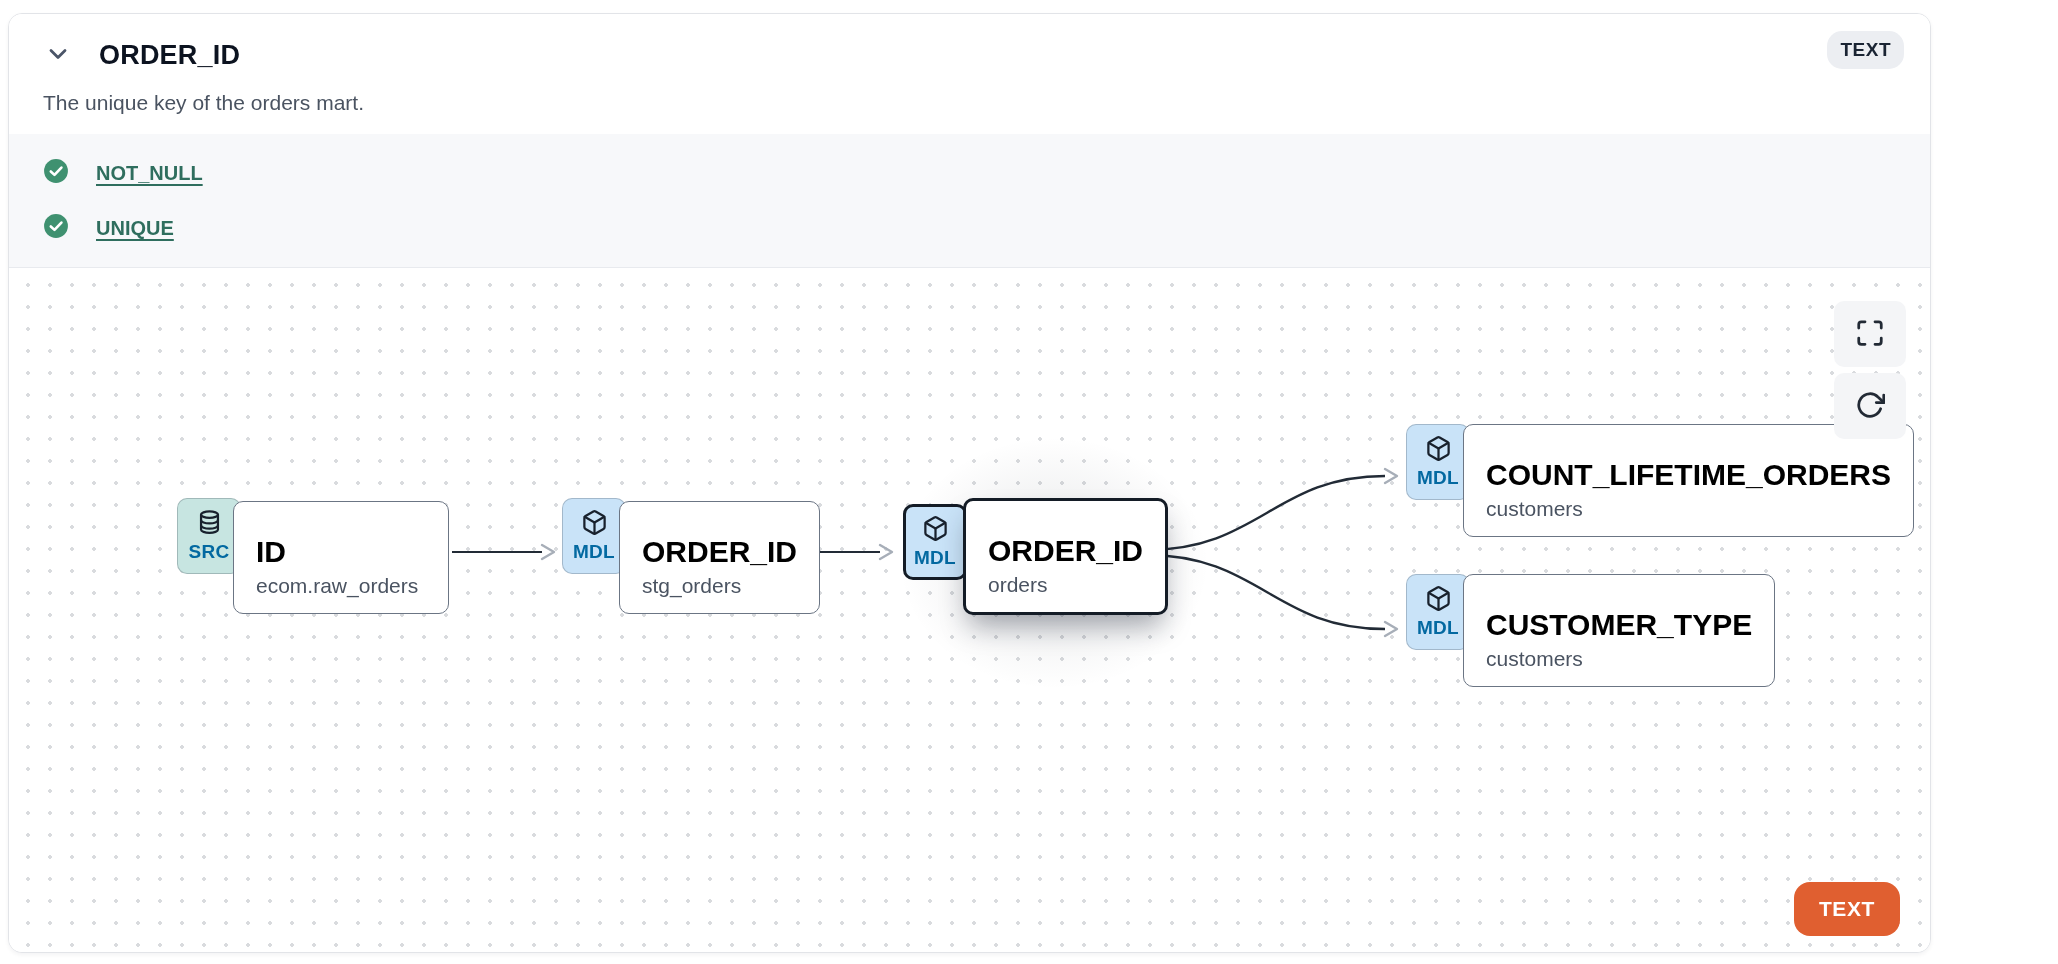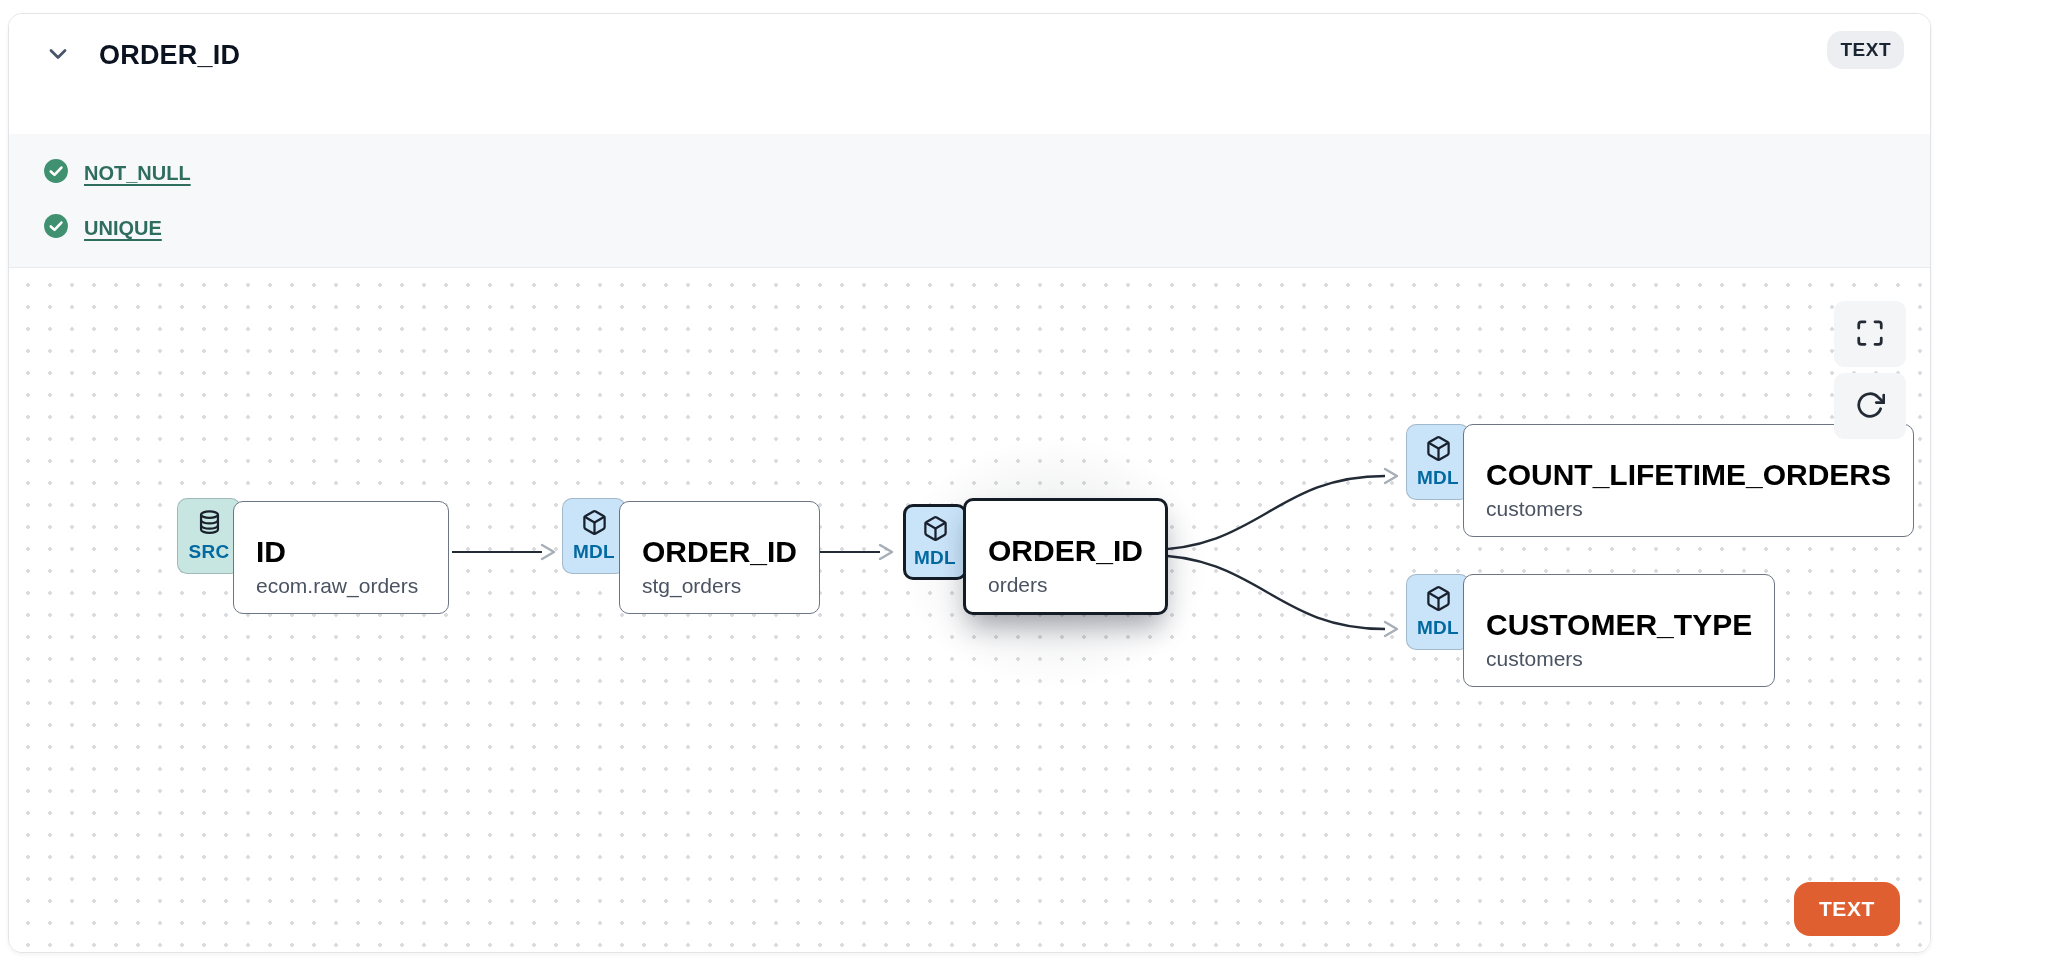--- a/index.html
+++ b/index.html
@@ -21,21 +21,21 @@
   .hdr-row { display:flex; align-items:center; gap:26px; }
   .chev-btn { background:none; border:none; padding:0; cursor:pointer; width:30px; height:30px;
     display:flex; align-items:center; justify-content:center; color:#4b5568; }
   .hdr-title { font-size:27px; font-weight:700; color:#0c1320; letter-spacing:.2px; }
   .type-badge { position:absolute; top:17px; right:26px; background:#eceef2; color:#1a2433;
     font-size:19px; font-weight:600; padding:8px 13px; border-radius:15px; letter-spacing:.5px; }
   .hdr-desc { margin-top:20px; font-size:21px; color:#4a5361; }
   
   .tests { background:#f7f8fa; border-bottom:1px solid #e8eaee; height:134px; flex:0 0 auto;
     padding:25px 34px; display:flex; flex-direction:column; justify-content:space-between; }
-  .test-row { display:flex; align-items:center; gap:15px; height:28px; }
+  .test-row { display:flex; align-items:center; gap:27px; height:28px; }
   .test-row svg { flex:0 0 auto; }
   .test-link { font-size:20px; font-weight:600; color:#2f6e5e; text-decoration:underline;
     text-underline-offset:4px; text-decoration-thickness:1.5px; cursor:pointer; }
   
   .graph {
     position:relative; flex:1 1 auto; background:#fff;
     background-image:radial-gradient(circle,#d9dbde 1.6px, transparent 1.7px);
     background-size:22px 22px; background-position:8px 6px;
   }
   .halo { position:absolute; left:830px; top:120px; width:430px; height:350px; pointer-events:none;
@@ -75,20 +75,21 @@
       <button class="chev-btn">
         <span>
           <svg width="28" height="28" viewBox="0 0 24 24" fill="none" stroke="currentColor" stroke-width="2.4" stroke-linecap="round" stroke-linejoin="round">
               <polyline points="6 9 12 15 18 9"></polyline>
             </svg>
         </span>
       </button>
       <div class="hdr-title">ORDER_ID</div>
     </div>
     <div class="type-badge">TEXT</div>
+    <div class="hdr-desc">The unique key of the orders mart.</div>
   </div>
 
   <div class="tests">
     <div class="test-row">
       <span>
         <svg width="26" height="26" viewBox="0 0 24 24">
             <circle cx="12" cy="12" r="11" fill="#3f9170"></circle>
             <polyline points="7.2 12.4 10.6 15.6 17 8.8" fill="none" stroke="#fff" stroke-width="2.4" stroke-linecap="round" stroke-linejoin="round"></polyline>
           </svg>
       </span>

